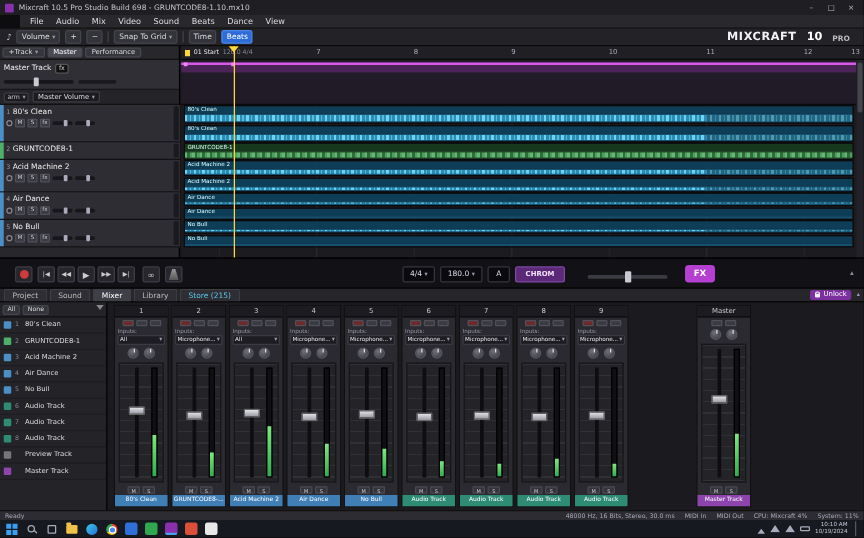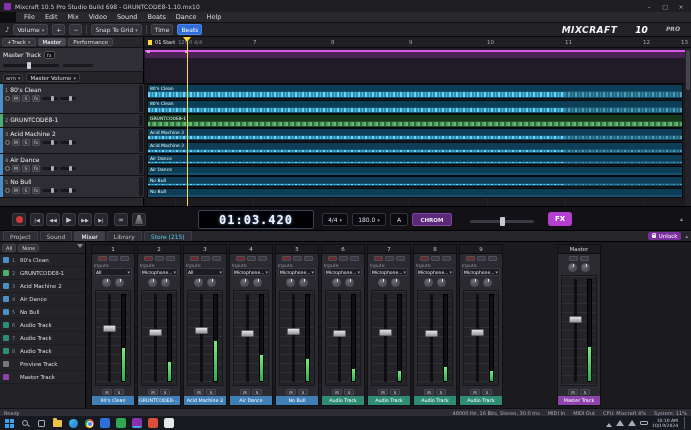--- a/index.html
+++ b/index.html
@@ -18,21 +18,21 @@
 #menubar{left:16px;top:12px;width:691px;height:11px;background:#28282d;display:flex;align-items:center;gap:2px;padding:0 4px;border-bottom:1px solid #111}
 #menubar span{padding:0 4px;font-size:6.5px;color:#ddd}
 
 
 #toolbar{left:0;top:23px;width:691px;height:14px;background:#222227;display:flex;align-items:center;gap:4px;padding:0 5px;border-bottom:1px solid #0a0a0a}
 .chip{background:#33333a;border:1px solid #44444c;border-radius:2px;padding:1px 3px;font-size:6px;color:#ddd;display:flex;align-items:center;gap:2px}
 .chip.active{background:#2e6cd8;border-color:#4a86e8;color:#fff}
 .caret{font-size:5px;color:#99a}
 .vdiv{width:1px;height:9px;background:#444}
 .note{font-size:7px;color:#bbc}
-#logo{margin-left:auto;margin-right:6px;display:flex;align-items:flex-start;gap:18px;font-style:italic;font-weight:bold;color:#f2f2f5}
+#logo{margin-left:auto;margin-right:6px;display:flex;align-items:flex-end;gap:8px;font-weight:bold;color:#f2f2f5}
 #logo .lg-name{font-size:9px;letter-spacing:.5px}
 #logo .lg-num{font-size:9px;color:#fff}
 #logo .lg-pro{font-size:6px;color:#bbb}
 
 
 #arranger{left:0;top:37px;width:691px;height:169px;background:#161619}
 #trackpanel{position:absolute;left:0;top:0;width:144px;height:169px;background:#28282c;border-right:1px solid #000}
 #tp-tabs{display:flex;gap:2px;padding:1px 2px;height:11px;border-bottom:1px solid #111;align-items:center}
 .tp-tab{font-size:5.5px;padding:0 4px;background:#35353c;border:1px solid #47474f;border-radius:2px;color:#ddd;height:8px;display:flex;align-items:center;gap:2px}
 .tp-tab.active{background:#4a4a55;color:#fff}
@@ -173,27 +173,27 @@
   <span id="title">Mixcraft 10.5 Pro Studio Build 698 - GRUNTCODE8-1.10.mx10</span>
   <span class="wctl">
     <span>–</span>
     <span>□</span>
     <span>×</span>
   </span>
 </div>
 
 <div id="menubar" class="abs">
   <span>File</span>
-  <span>Edit</span>
+  <span>Audio</span>
   <span>Mix</span>
   <span>Video</span>
   <span>Sound</span>
   <span>Beats</span>
   <span>Dance</span>
-  <span>Help</span>
+  <span>View</span>
 </div>
 
 <div id="toolbar" class="abs">
   <span class="note">♪</span>
   <span class="chip">
       <span>Volume</span>
       <span class="caret">▾</span>
     </span>
   <span class="chip">+</span>
   <span class="chip">−</span>
@@ -446,21 +446,20 @@
     </span>
   <span class="tbtn" style="left:30px">|◀</span>
   <span class="tbtn" style="left:46px">◀◀</span>
   <span class="tbtn" style="left:62px;font-size:7px">▶</span>
   <span class="tbtn" style="left:78px">▶▶</span>
   <span class="tbtn" style="left:94px">▶|</span>
   <span class="tbtn" style="left:114px;font-size:7px">∞</span>
   <span class="tbtn" style="left:132px">
       <span class="metro"></span>
     </span>
-  <span id="t-display">01:03.420</span>
   <span class="tbox" style="left:322px;width:26px">
       <span>4/4</span>
       <span class="caret">▾</span>
     </span>
   <span class="tbox" style="left:352px;width:34px">
       <span>180.0</span>
       <span class="caret">▾</span>
     </span>
   <span class="tbox" style="left:390px;width:18px">
       <span>A</span>

